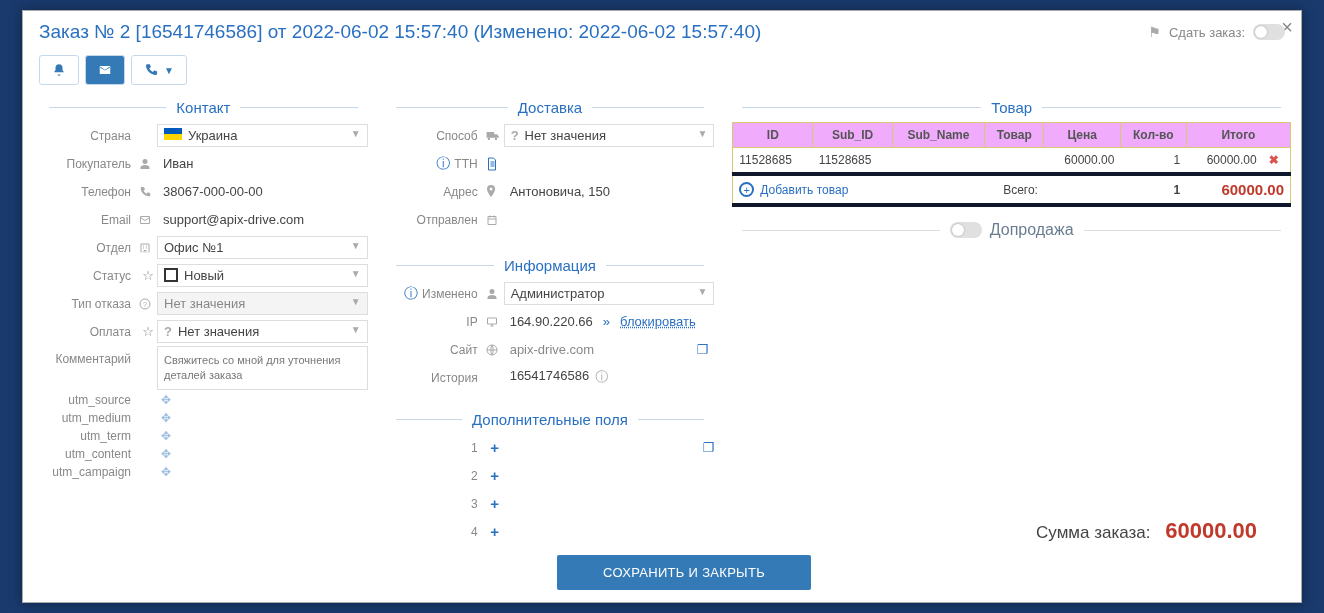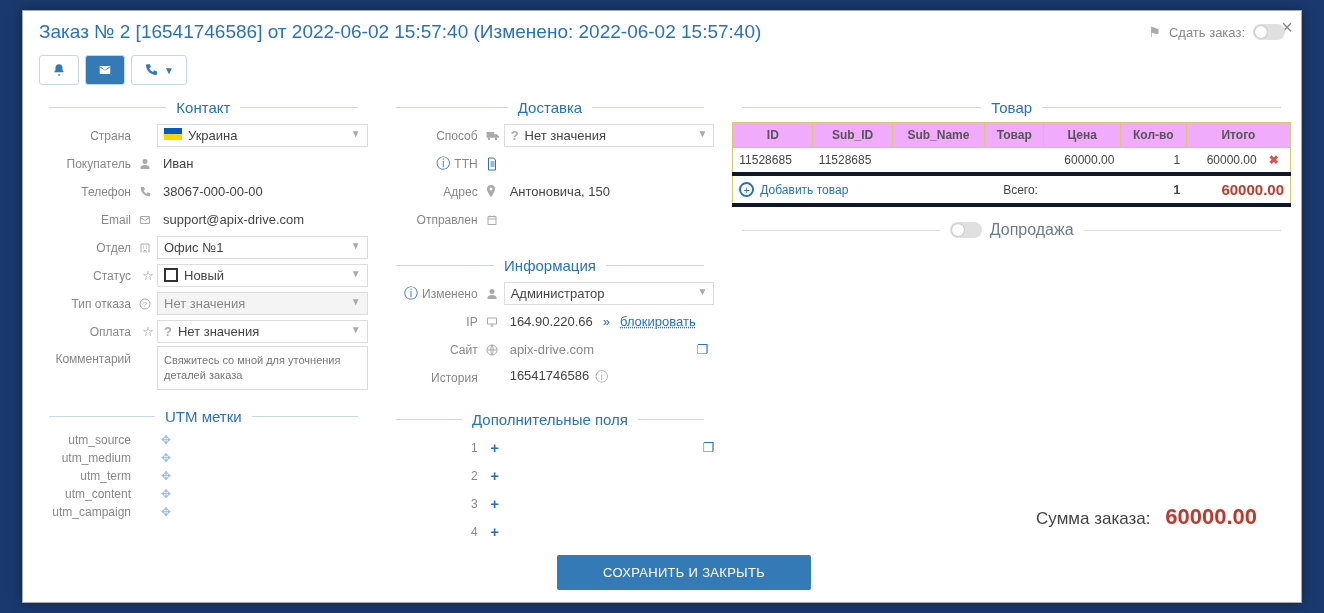--- a/index.html
+++ b/index.html
@@ -308,21 +308,20 @@
           <span class="caret2">▼</span>
         </div>
       </div>
 
       <div class="row" style="align-items:flex-start">
         <div class="label" style="padding-top:6px">Комментарий</div>
         <div class="lic"></div>
         <div class="textarea">Свяжитесь со мной для уточнения деталей заказа</div>
       </div>
 
-      <div class="section-title" style="margin-top:18px">UTM метки</div>
       <div class="utm-row">
           <div class="label">utm_source</div>
           <span class="move">✥</span>
         </div>
       <div class="utm-row">
           <div class="label">utm_medium</div>
           <span class="move">✥</span>
         </div>
       <div class="utm-row">
           <div class="label">utm_term</div>
@@ -507,21 +506,21 @@
             <td class="num total-red" colspan="2">60000.00</td>
           </tr>
         </tbody>
       </table>
 
       <div class="upsell-title">
         <div class="upsell-toggle"></div>
         <span>Допродажа</span>
       </div>
 
-      <div style="position:absolute; right:28px; bottom:72px;" class="order-sum">
+      <div style="position:absolute; right:28px; bottom:58px;" class="order-sum">
         <span>Сумма заказа:</span>
         <span class="amount">60000.00</span>
       </div>
     </div>
   </div>
 
   <div class="footer">
     <button class="save-btn">СОХРАНИТЬ И ЗАКРЫТЬ</button>
   </div>
 </div>

